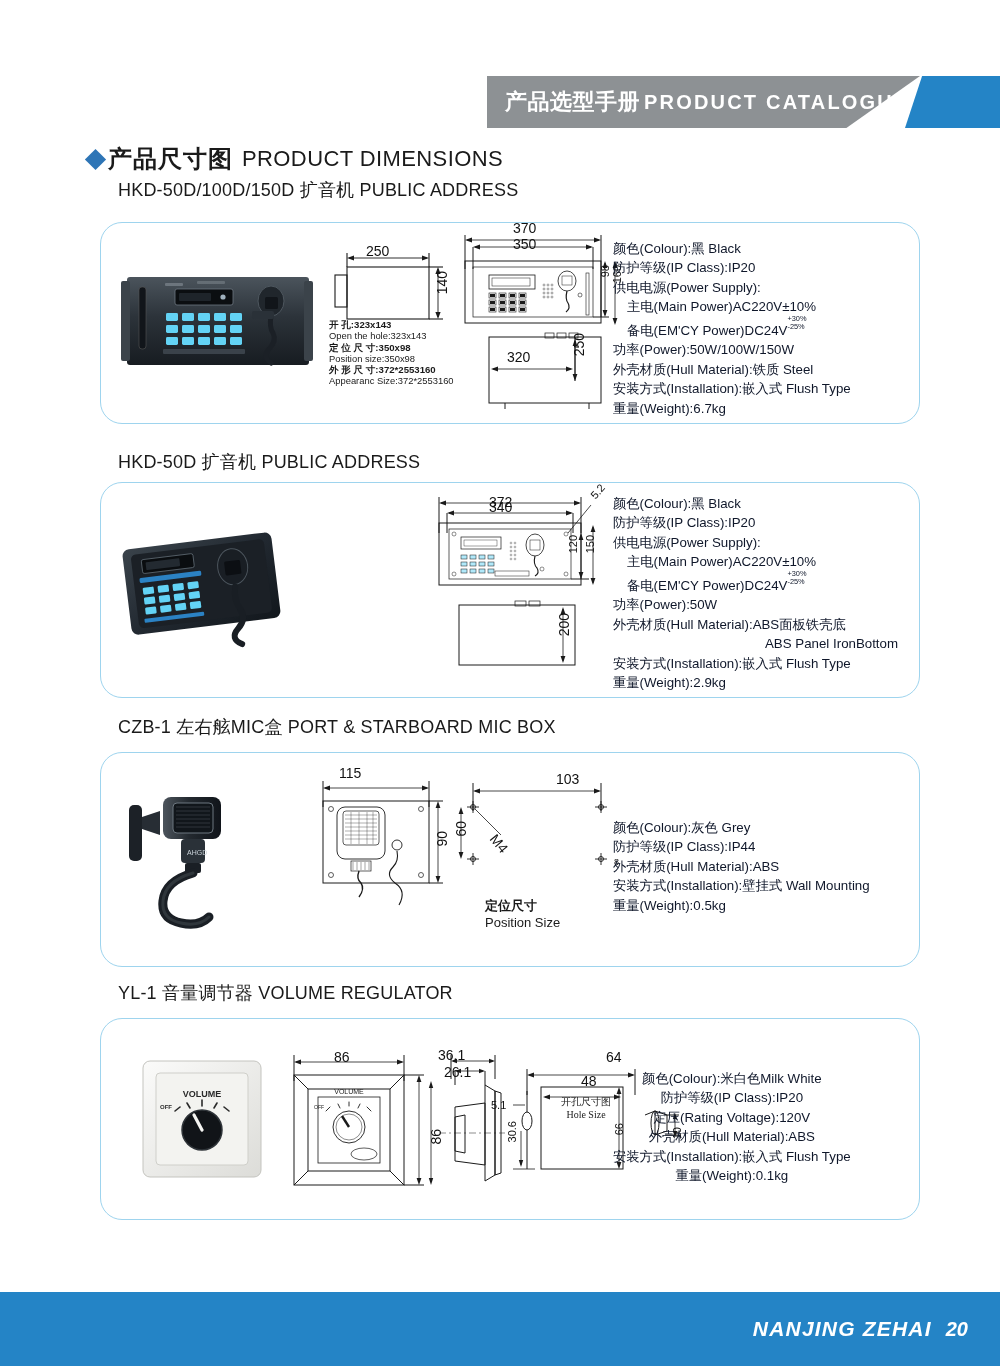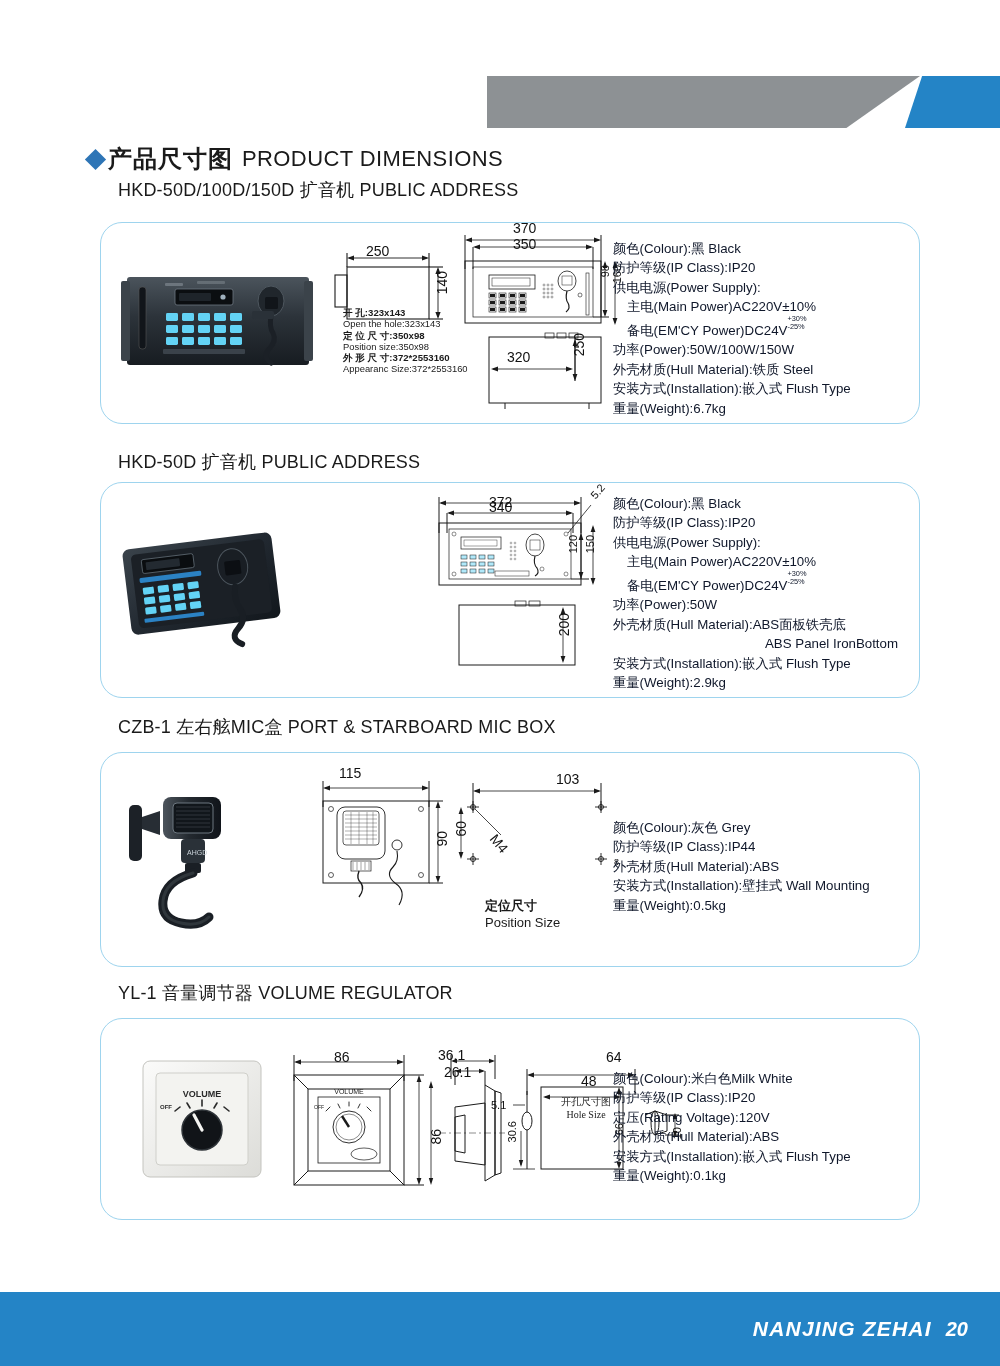--- a/index.html
+++ b/index.html
@@ -94,20 +94,24 @@
   }
   .brand{ font-size:21px; font-style:italic; font-weight:bold; letter-spacing:1.2px; }
   .pageno{ font-size:20px; font-weight:bold;font-style:italic; }
 </style>
 </head>
 <body>
 
 <div class="header-wrap">
   <div class="header-gray"></div>
   <div class="header-blue"></div>
+  <div class="header-text">
+    <span class="header-cn">产品选型手册</span>
+    <span class="header-en">PRODUCT CATALOGUE</span>
+  </div>
 </div>
 
 <div class="sect-title">
   <span class="diamond"></span>
   <span class="sect-cn">产品尺寸图</span>
   <span class="sect-en">PRODUCT DIMENSIONS</span>
 </div>
 
 <div class="prod-head" style="top:178px;">HKD-50D/100D/150D 扩音机 PUBLIC ADDRESS</div>
 
@@ -166,21 +170,21 @@
       <line x1="110" y1="26" x2="124" y2="26"></line>
         <line x1="110" y1="78" x2="124" y2="78"></line>
       <line x1="119" y1="28" x2="119" y2="76" stroke-width="0.9"></line>
       <path d="M119 26 l-2.6 7 h5.2 z" fill="#1a1a1a" stroke="none"></path>
       <path d="M119 78 l-2.6 -7 h5.2 z" fill="#1a1a1a" stroke="none"></path>
     </g>
   </svg>
   <div class="dl" style="left:265px; top:20px;">250</div>
   <div class="dl vert180" style="left:333px; top:48px;">140</div>
 
-  <div class="dimnote" style="left:228px; top:84px;margin-left:14px;">
+  <div class="dimnote" style="left:228px; top:96px;">
     <div class="cn">开            孔:323x143</div>
     <div>Open the hole:323x143</div>
     <div class="cn">定 位 尺 寸:350x98</div>
     <div>Position size:350x98</div>
     <div class="cn">外 形 尺 寸:372*2553160</div>
     <div>Appearanc Size:372*2553160</div>
   </div>
 
   <svg width="175" height="180" style="position:absolute; left:348px; top:6px;">
     <g stroke="#1a1a1a" fill="none" stroke-width="1">
@@ -677,21 +681,21 @@
   <div class="dl vert180 sm" style="left:512px; top:104px;">66</div>
   <div class="dl sm" style="left:390px; top:80px;">5.1</div>
   <div class="dl vert180 sm" style="left:405px; top:102px;">30.6</div>
   <div class="dl vert180 sm" style="left:570px; top:108px;">10</div>
 
   <div style="position:absolute; left:440px; top:76px; text-align:center; width:90px; font-family:'Liberation Serif', serif;">
     <div style="font-size:10px;">开孔尺寸图</div>
     <div style="font-size:10px;">Hole Size</div>
   </div>
 
-  <div class="spec" style="left:512px; top:50px;">
+  <div class="spec" style="left:512px; top:50px;text-align:center;">
     <div>颜色(Colour):米白色Milk White</div>
     <div>防护等级(IP Class):IP20</div>
     <div>定压(Rating Voltage):120V</div>
     <div>外壳材质(Hull Material):ABS</div>
     <div>安装方式(Installation):嵌入式 Flush Type</div>
     <div>重量(Weight):0.1kg</div>
   </div>
 </div>
 
 <div class="footer">

